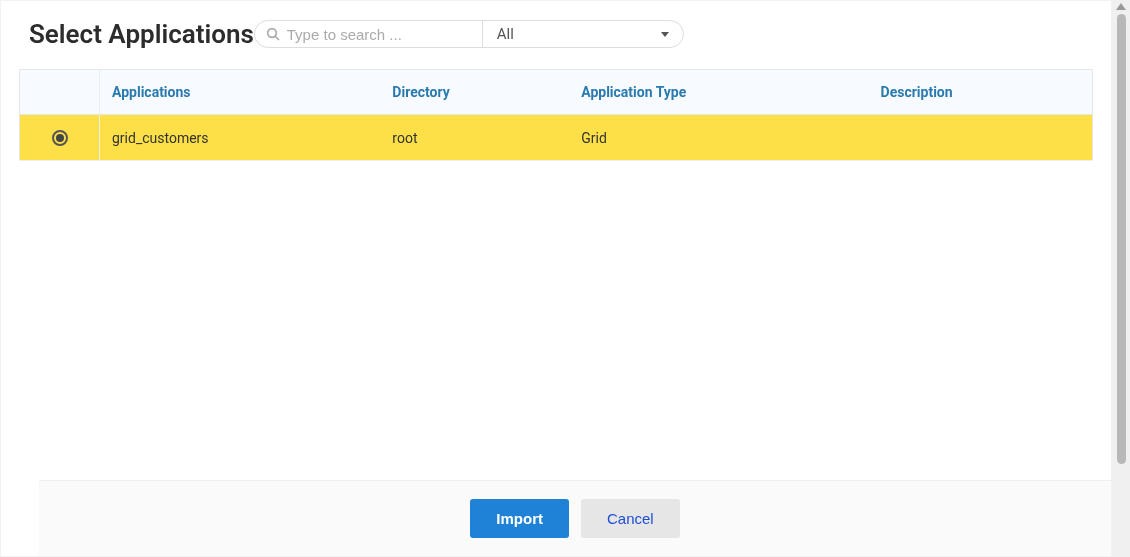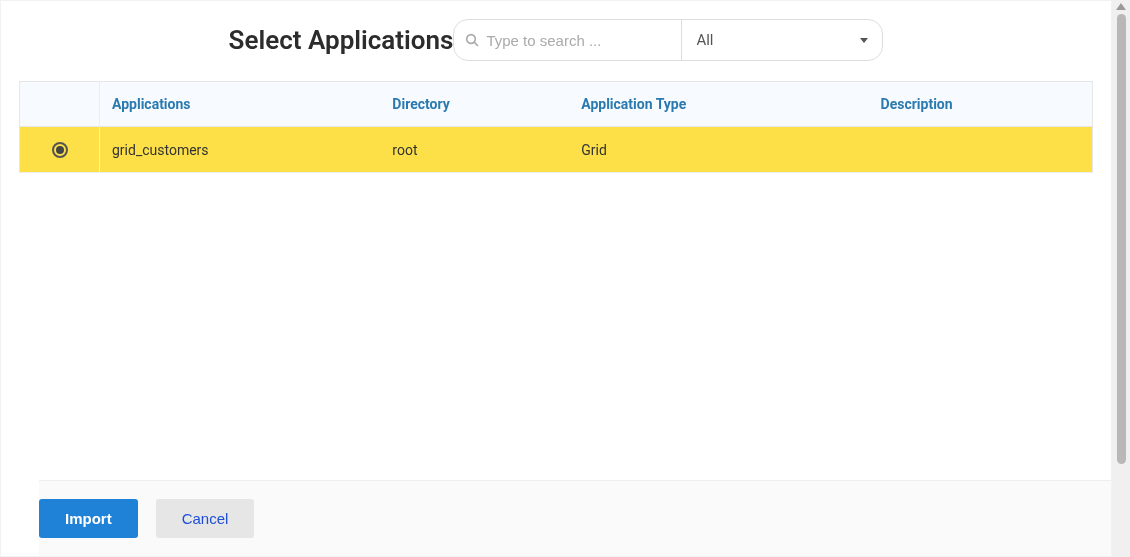--- a/index.html
+++ b/index.html
@@ -15,34 +15,34 @@
       width: 1112px;
       height: 557px;
       background: #fff;
       display: flex;
       flex-direction: column;
       border: 1px solid rgba(0,0,0,0.05);
     }
     .header {
       display: flex;
       align-items: center;
-      justify-content: center;
+      justify-content: flex-start;
       padding: 18px 28px 20px 28px;
     }
     .header h1 {
       font-size: 26px;
       font-weight: 600;
       color: #2c2c2c;
     }
     .search-group {
       display: flex;
       border: 1px solid #ddd;
       border-radius: 15px;
       overflow: hidden;
-      height: 42px;
+      height: 28px;
     }
     .search-box {
       display: flex;
       align-items: center;
       padding: 0 10px;
       width: 228px;
       border-right: 1px solid #ddd;
     }
     .search-box svg { flex-shrink: 0; }
     .search-box input {
@@ -115,21 +115,22 @@
     }
     .radio.checked::after {
       content: "";
       width: 8px; height: 8px;
       background: #444;
       border-radius: 50%;
     }
     .radio.unchecked { border-color: #999; }
     .footer {
       display: flex;
-      gap: 18px;
+      justify-content: center;
+      gap: 12px;
       padding: 18px 0 18px 0;
       border-top: 1px solid #eee;
       background: #fafafa;
       margin-left: 38px;
     }
     .btn {
       padding: 11px 26px;
       font-size: 15px;
       border: none;
       border-radius: 3px;

